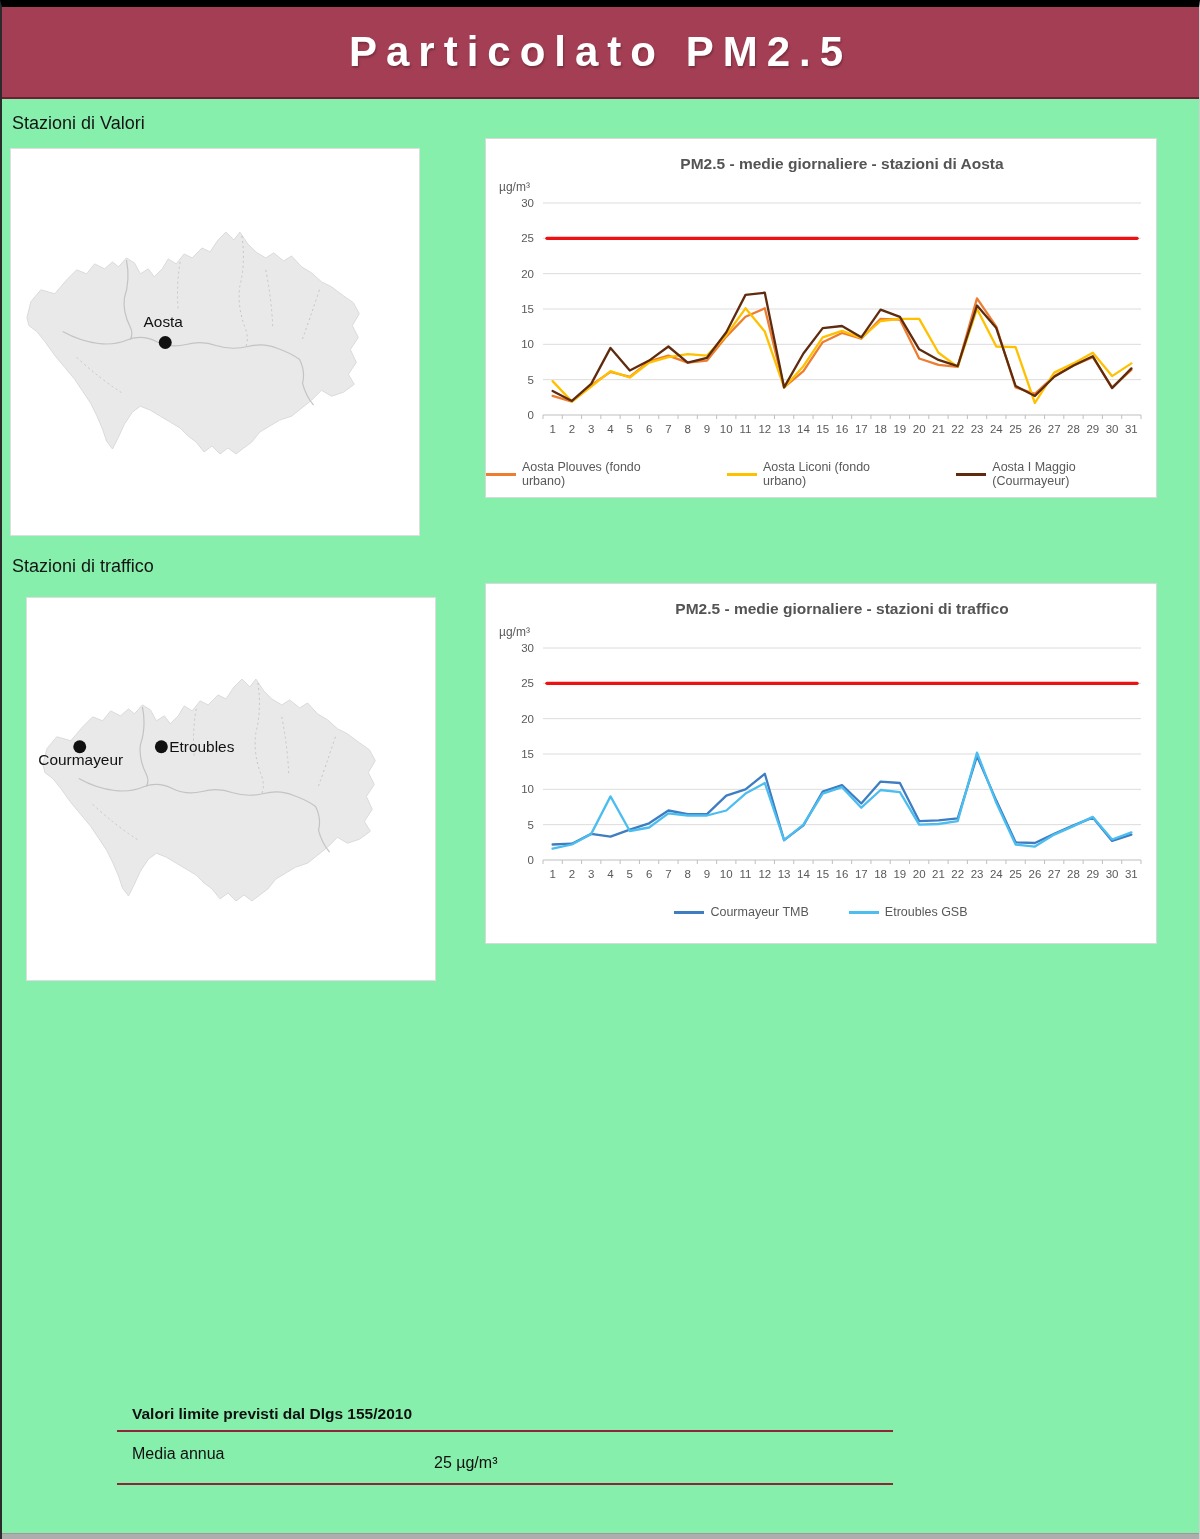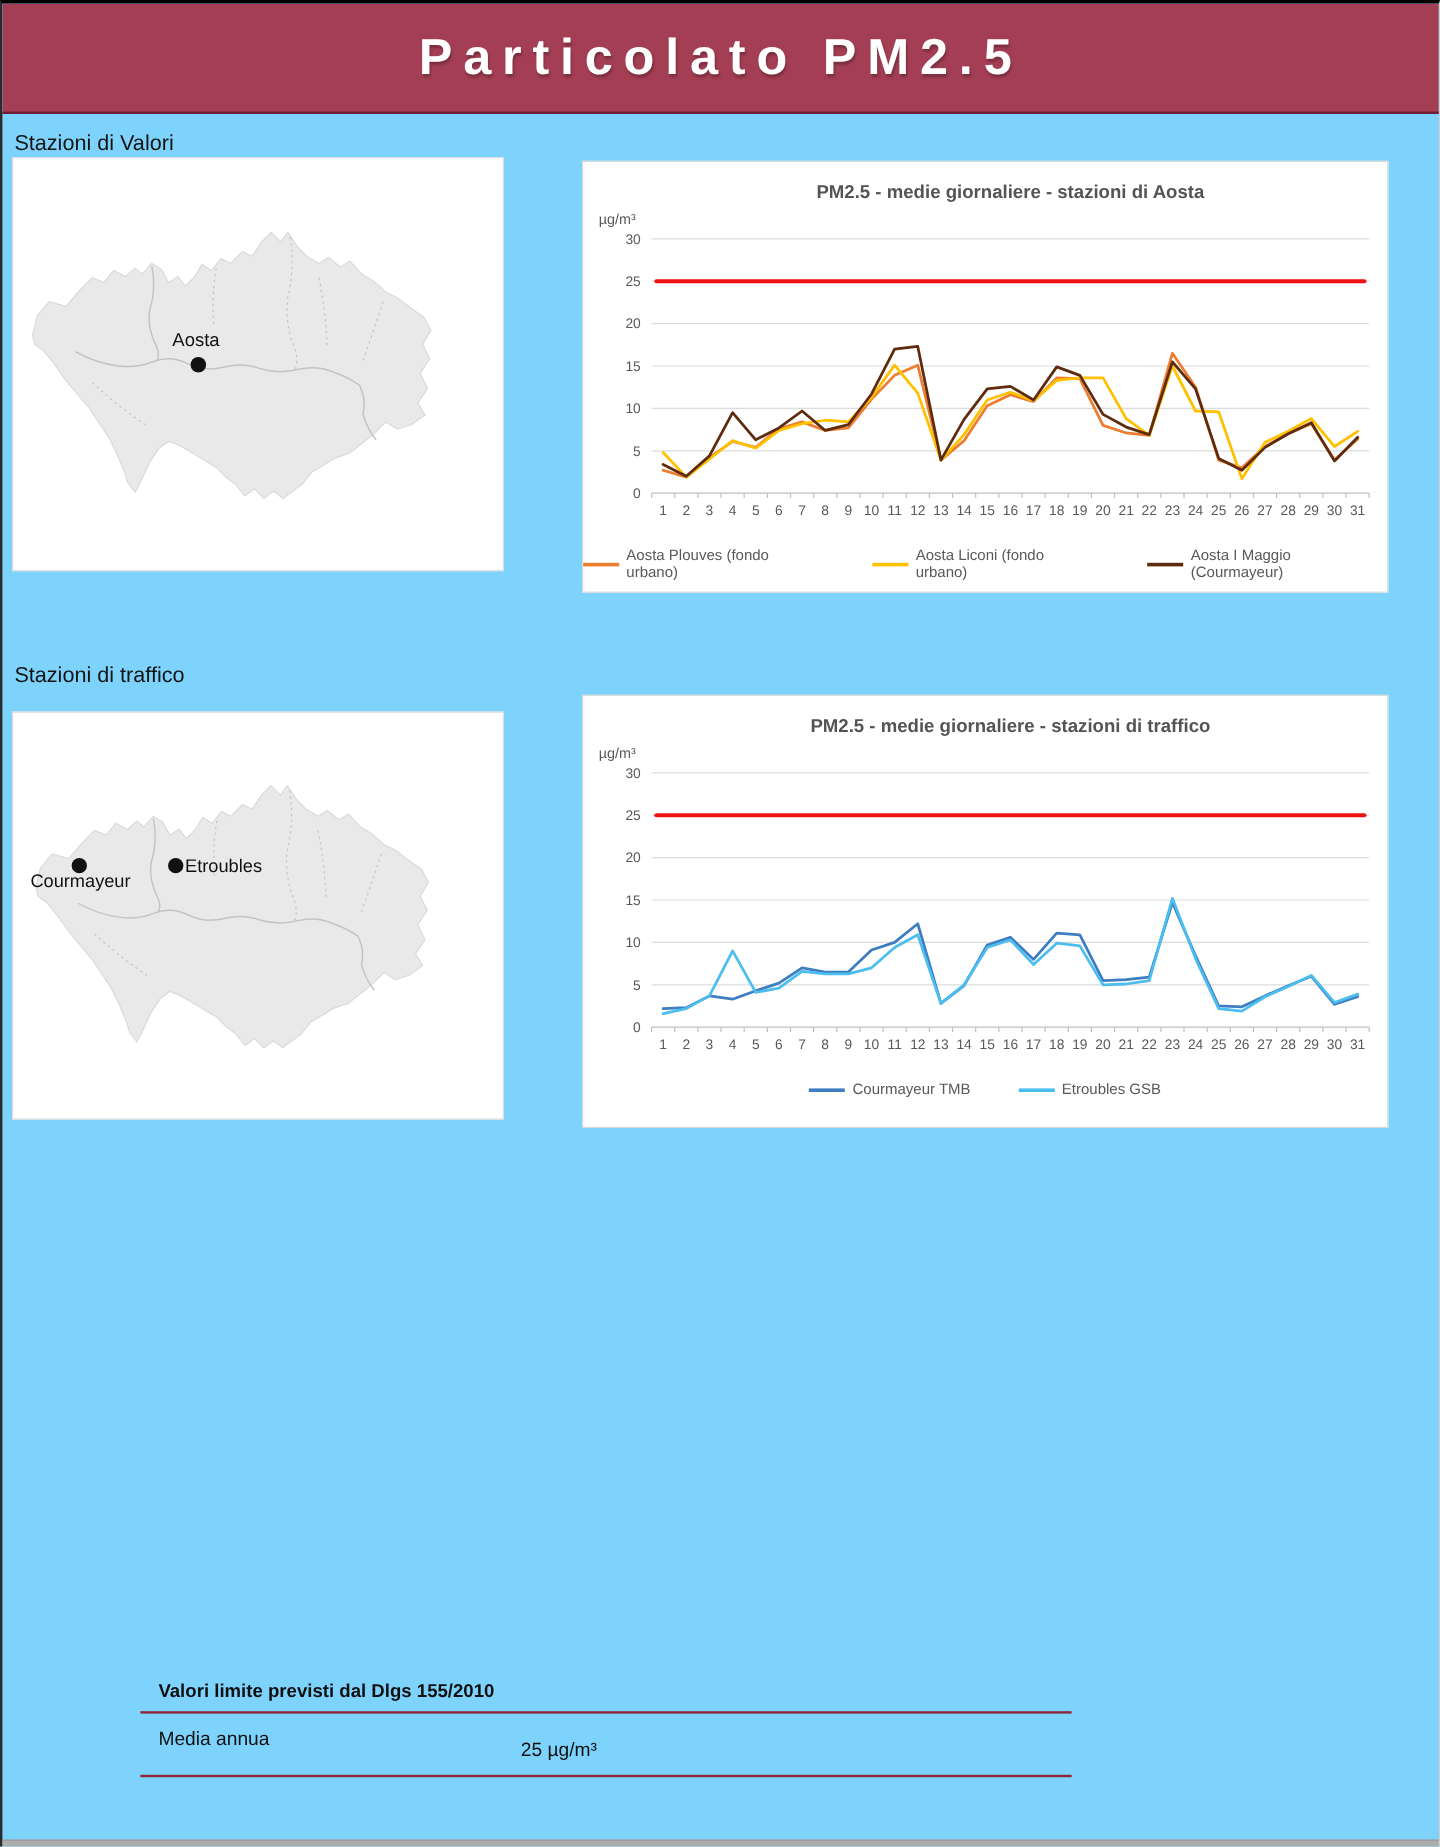--- a/index.html
+++ b/index.html
@@ -1,43 +1,43 @@
 <!DOCTYPE html>
 <html><head>
 <meta charset="utf-8">
 <style>
   * { margin:0; padding:0; box-sizing:border-box; }
   html,body { background:#e9e9e9; }
   body { font-family:"Liberation Sans", sans-serif; }
   .page {
     position:relative; width:1200px; height:1539px; margin:0 auto;
-    background:#7dd3fc;
-    border-top:3px solid #000000; border-left:2px solid #2b2b2b; border-right:1px solid #cfcfcf;
+    background:#86efac;
+    border-top:7px solid #000000; border-left:2px solid #2b2b2b; border-right:1px solid #cfcfcf;
     overflow:hidden;
   }
   .banner {
     position:absolute; left:0; top:0; width:1197px; height:92px;
     background:#a33e54; border-bottom:2px solid #6d1f33;
     display:flex; align-items:center; justify-content:center;
   }
   .banner h1 {
     color:#fff; font-size:42px; font-weight:bold; letter-spacing:9px;
     text-shadow:1px 2px 2px rgba(0,0,0,0.25);
   }
   .section-label {
     position:absolute; left:10px; font-size:18px; color:#141414;
   }
   #label-aosta { top:106px; }
   #label-traffico { top:549px;text-align:center; }
   .map-panel {
     position:absolute; left:8px; width:410px; background:#fff;
     border:1px solid #dedede;
   }
-  #map-aosta-panel { top:128px; height:345px; }
-  #map-traffico-panel { top:590px; height:340px; }
+  #map-aosta-panel { top:141px; height:388px; }
+  #map-traffico-panel { top:590px; height:384px;margin-left:16px; }
   .map-svg { width:100%; height:100%; display:block; }
   .region { fill:#e9e9e9; stroke:#dadada; stroke-width:1; }
   .river { fill:none; stroke:#c3c3c3; stroke-width:1.2; }
   .river.dotted { stroke-dasharray:2 3; stroke-width:1; }
   .maplabel { font-size:15.5px; fill:#111; font-family:"Liberation Sans",sans-serif; }
   .chart-panel {
     position:absolute; left:483px; width:672px; background:#fff;
     border:1px solid #d9d9d9;
   }
   #chart-0-panel { top:131px; height:360px; }

